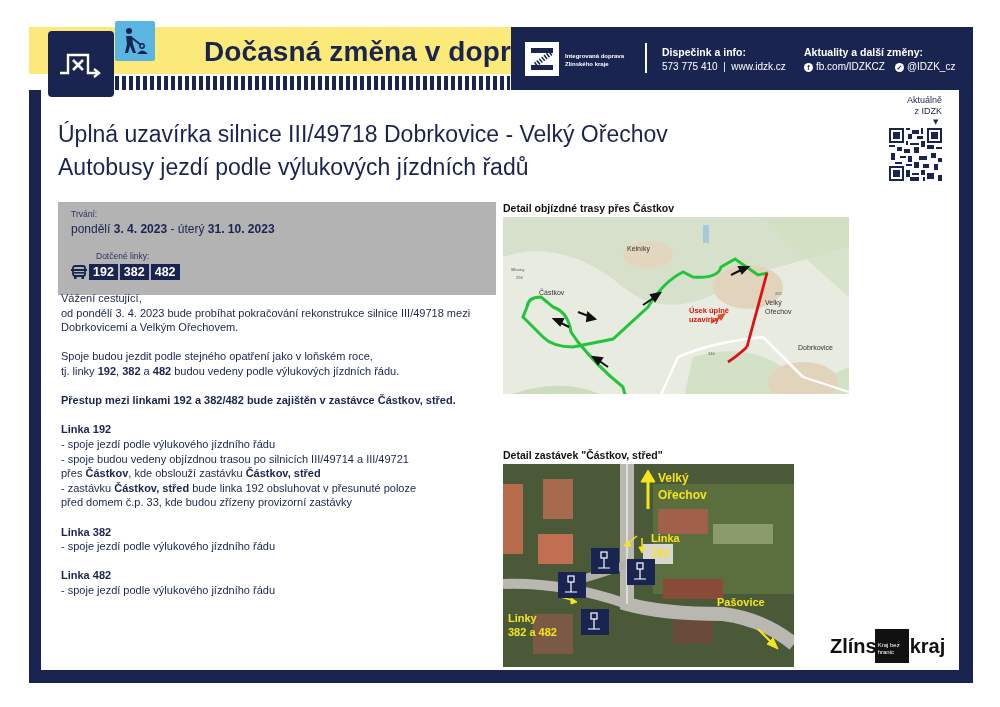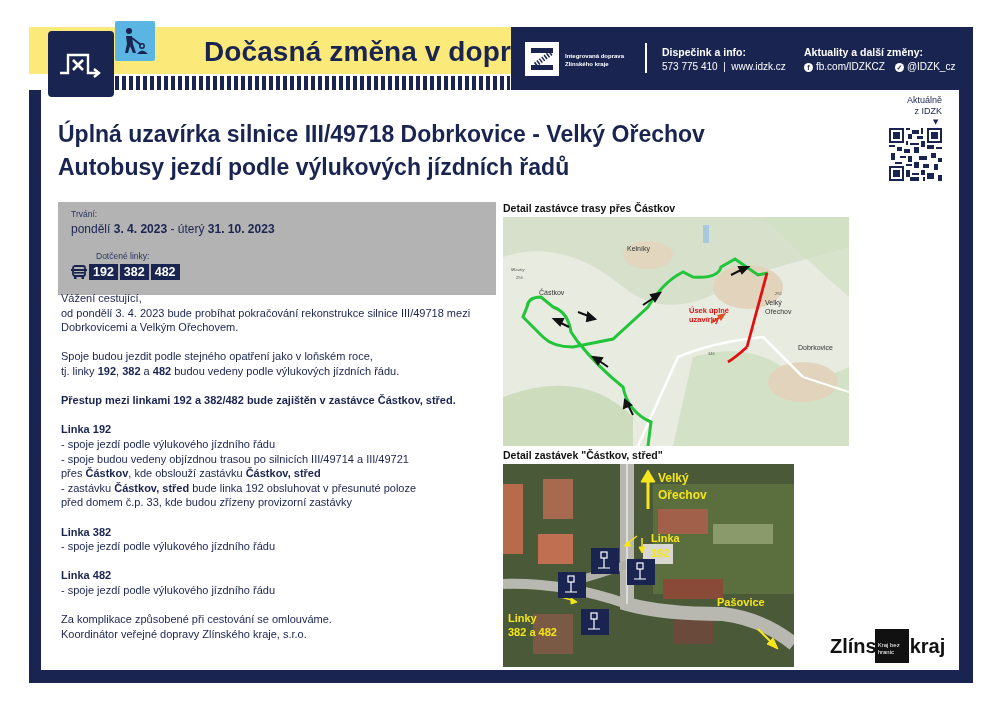--- a/index.html
+++ b/index.html
@@ -25,35 +25,35 @@
     .contact-h { position: absolute; left: 662px; top: 46px; font-size: 10.5px; color: #ffffff; font-weight: bold; font-family: "Liberation Sans", sans-serif; }
     .contact-v { position: absolute; left: 662px; top: 61px; font-size: 10px; color: #ffffff; font-family: "Liberation Sans", sans-serif; }
     .news-h { position: absolute; left: 804px; top: 46px; font-size: 10.5px; color: #ffffff; font-weight: bold; font-family: "Liberation Sans", sans-serif; }
     .news-v { position: absolute; left: 804px; top: 61px; font-size: 10px; color: #ffffff; font-family: "Liberation Sans", sans-serif; display: flex; gap: 10px; align-items: center; }
     .news-v .ic { display: inline-block; width: 9px; height: 9px; border-radius: 50%; background: #fff; color: #1a2451; font-size: 7px; line-height: 9px; text-align: center; font-weight: bold; margin-right: 3px; }
 
     .qr-label { position: absolute; left: 880px; top: 95px; width: 62px; text-align: right; font-size: 9px; line-height: 11px; color: #1a2451; font-family: "Liberation Sans", sans-serif; }
     .qr-arrow { position: absolute; left: 933px; top: 118px; font-size: 7px; color: #1a2451; }
     .qr { position: absolute; left: 889px; top: 128px; width: 53px; height: 53px; }
 
-    .title { position: absolute; left: 58px; top: 118px; font-family: "Liberation Sans", sans-serif; font-weight: bold; font-size: 23px; line-height: 33px; color: #1a2451; }
+    .title { position: absolute; left: 58px; top: 118px; font-family: "Liberation Sans", sans-serif; font-weight: normal; font-size: 23px; line-height: 33px; color: #1a2451; }
 
     .info-box { position: absolute; left: 58px; top: 202px; width: 438px; height: 93px; background: #b3b3b3; }
     .info-lbl { position: absolute; font-size: 8.5px; color: #2a3560; font-family: "Liberation Sans", sans-serif; }
     .info-dates { position: absolute; left: 71px; top: 222px; font-size: 12px; color: #1a2451; font-family: "Liberation Sans", sans-serif; }
     .info-dates b { font-weight: bold; }
     .lines { position: absolute; left: 71px; top: 264px; display: flex; gap: 2px; align-items: center; }
     .line-badge { background: #1a2451; color: #ffffff; font-weight: bold; font-size: 12.5px; padding: 1px 4px; line-height: 14px; font-family: "Liberation Sans", sans-serif; }
 
     .body-text { position: absolute; left: 61px; top: 291px; width: 435px; font-family: "Liberation Sans", sans-serif; font-size: 11px; line-height: 14.6px; color: #1a2451; }
     .body-text p { margin-bottom: 14.6px; }
     .body-text b { font-weight: bold; }
 
     .map-cap { position: absolute; font-family: "Liberation Sans", sans-serif; font-weight: bold; font-size: 10.5px; color: #111; }
-    .map1 { position: absolute; left: 503px; top: 217px; width: 346px; height: 229px; background: #84cc16; overflow: hidden; }
+    .map1 { position: absolute; left: 503px; top: 217px; width: 346px; height: 177px; background: #84cc16; overflow: hidden; }
     .map2 { position: absolute; left: 503px; top: 464px; width: 291px; height: 203px; background: #3f4d32; overflow: hidden; }
 
     .zk-logo { position: absolute; left: 830px; top: 629px; display: flex; align-items: center; font-family: "Liberation Sans", sans-serif; font-weight: bold; font-size: 20px; color: #111; }
     .zk-box { width: 34px; height: 34px; background: #111; color: #fff; font-size: 6px; line-height: 7px; font-weight: normal; padding: 13px 3px 0 3px; margin: 0 1px 0 -2px; }
   </style>
 </head>
 <body>
 
 <div class="frame"></div>
 <div class="paper"></div>
@@ -202,27 +202,23 @@
     <span>před domem č.p. 33, kde budou zřízeny provizorní zastávky</span>
   </p>
   <p>
     <b>Linka 382</b><br>
     <span>- spoje jezdí podle výlukového jízdního řádu</span>
   </p>
   <p>
     <b>Linka 482</b><br>
     <span>- spoje jezdí podle výlukového jízdního řádu</span>
   </p>
-  <p>
-    <span>Za komplikace způsobené při cestování se omlouváme.</span><br>
-    <span>Koordinátor veřejné dopravy Zlínského kraje, s.r.o.</span>
-  </p>
-</div>
-
-<div class="map-cap" style="left:503px; top:202px;">Detail zastávce trasy přes Částkov</div>
+</div>
+
+<div class="map-cap" style="left:503px; top:202px;">Detail objízdné trasy přes Částkov</div>
 <div class="map1">
   <svg width="346" height="229" viewBox="0 0 346 229">
     <rect width="346" height="229" fill="#e8ebe0"></rect>
     <path d="M0 40 Q60 20 120 70 Q170 110 240 60 L346 30 L346 0 L0 0 Z" fill="#cfdcc0" opacity="0.7"></path>
     <path d="M0 180 Q80 150 130 200 L130 229 L0 229 Z" fill="#c4d8b4" opacity="0.8"></path>
     <path d="M190 140 Q260 120 300 170 L346 150 L346 229 L170 229 Z" fill="#cde0bf" opacity="0.8"></path>
     <path d="M260 0 Q300 40 346 80 L346 0 Z" fill="#d0e0c2" opacity="0.7"></path>
     <ellipse cx="145" cy="38" rx="25" ry="14" fill="#e2d6bf"></ellipse>
     <ellipse cx="245" cy="70" rx="35" ry="22" fill="#e2d4bc"></ellipse>
     <ellipse cx="300" cy="165" rx="35" ry="20" fill="#e2d4bc"></ellipse>

